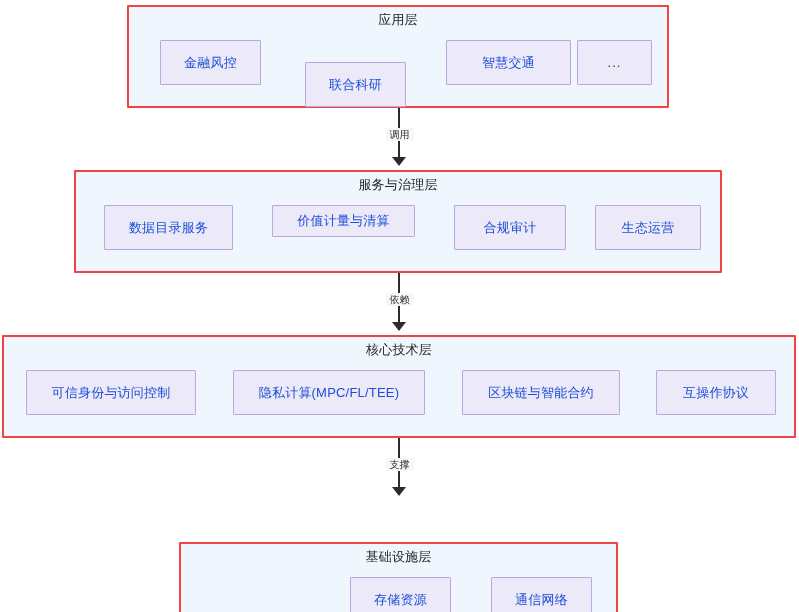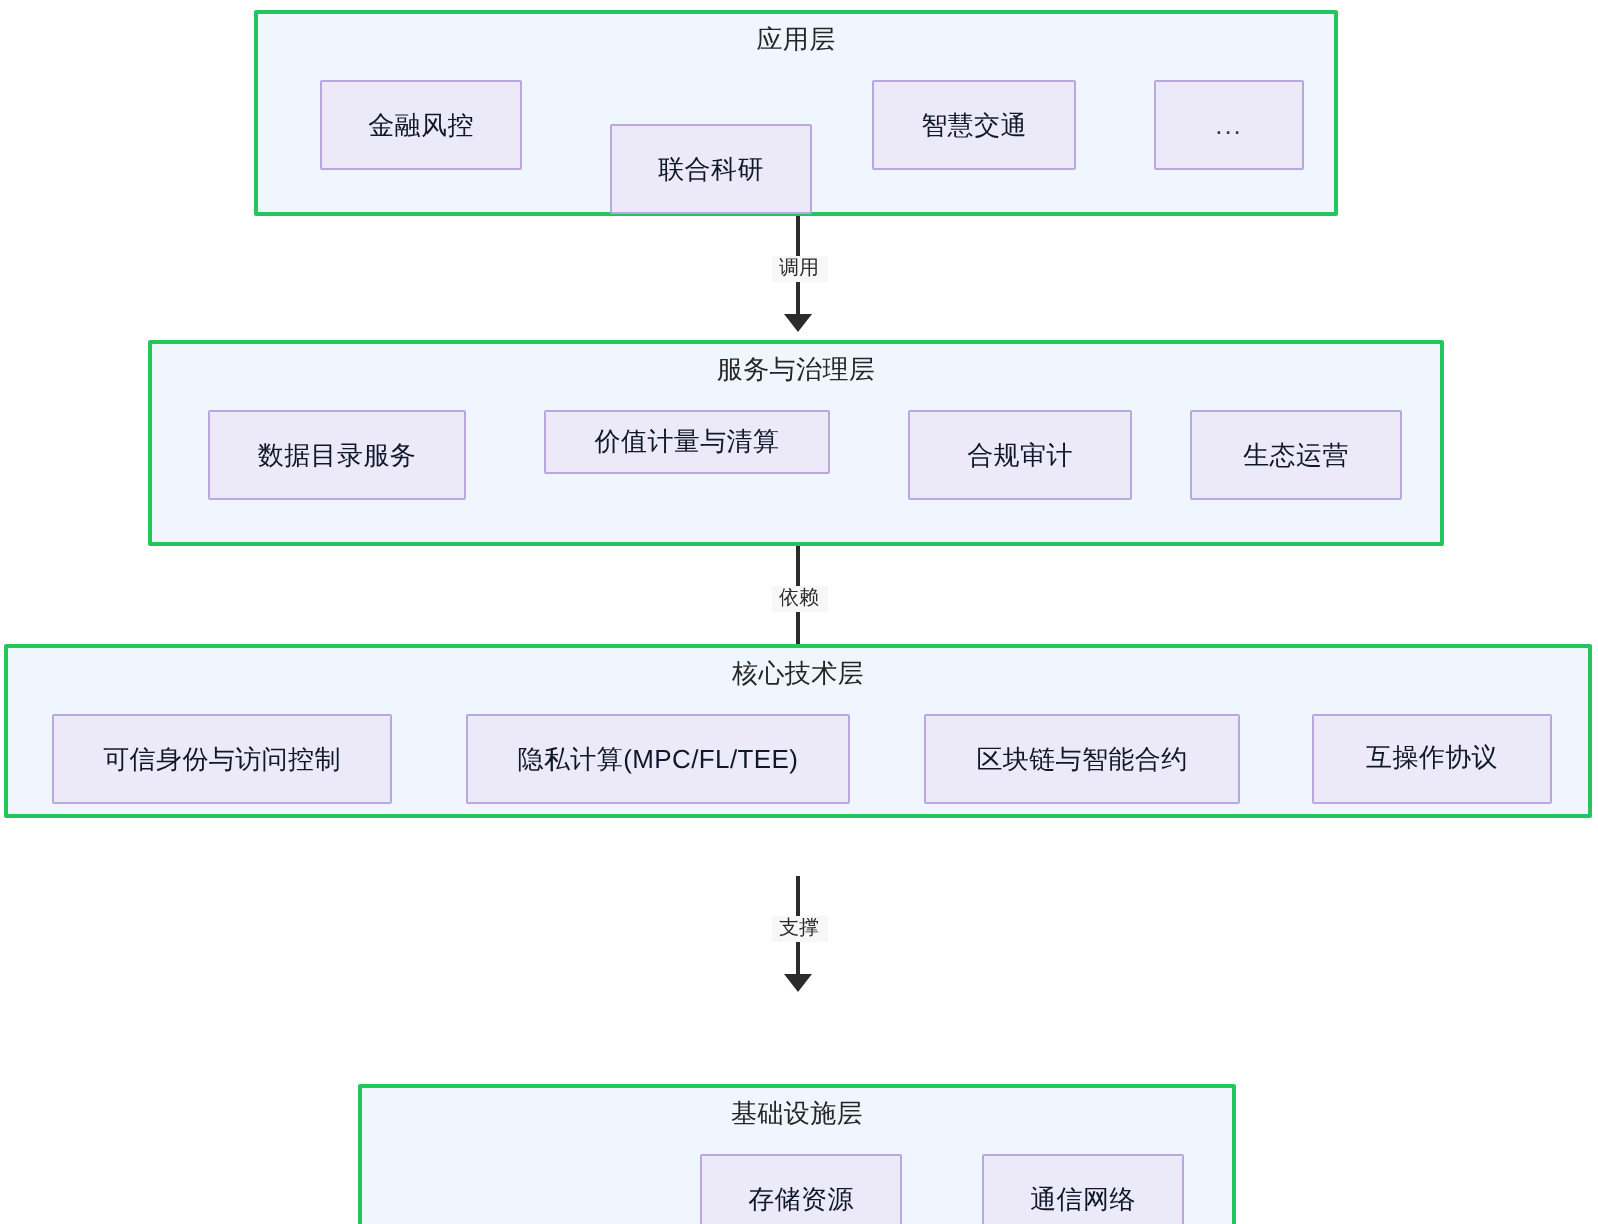--- a/index.html
+++ b/index.html
@@ -20,21 +20,21 @@
     top: 0;
     width: 799px;
     height: 612px;
   }
 
   
   .layer {
     position: absolute;
     box-sizing: border-box;
     background: #eff6fd;
-    border: 2px solid #22c55e;
+    border: 2px solid #ef4444;
     border-radius: 1px;
   }
   .layer-title {
     position: absolute;
     top: 5px;
     left: 0;
     right: 0;
     text-align: center;
     font-size: 13px;
     color: #262626;
@@ -48,21 +48,21 @@
     position: absolute;
     box-sizing: border-box;
     background: #ece9f8;
     border: 1.6px solid #b9a7de;
     border-radius: 1px;
     display: flex;
     align-items: center;
     justify-content: center;
     text-align: center;
     font-size: 13px;
-    color: #0f172a;
+    color: #1d4ed8;
     line-height: 16px;
     white-space: nowrap;
     letter-spacing: 0.2px;
   }
   .node.ellipsis {
     color: #3a3a3a;
     font-size: 13px;
     letter-spacing: 1px;
   }
 
@@ -101,48 +101,48 @@
 </head>
 <body>
 
 <div id="diagram">
 
   <div class="layer" style="left:127px; top:5px; width:542px; height:103px;">
     <div class="layer-title">应用层</div>
 
     <div class="node" style="left:31px; top:33px; width:101px; height:45px;">金融风控</div>
     <div class="node" style="left:176px; top:33px; width:101px; height:45px;margin-top:22px;">联合科研</div>
-    <div class="node" style="left:307px; top:33px; width:102px; height:45px;">智慧交通</div>
+    <div class="node" style="left:317px; top:33px; width:125px; height:45px;">智慧交通</div>
     <div class="node ellipsis" style="left:448px; top:33px; width:75px; height:45px;">...</div>
   </div>
 
   <div class="connector" style="top:108px; height:52px;"></div>
   <div class="arrowhead" style="top:157px;"></div>
   <div class="connector-label" style="top:127px;"><span>调用</span></div>
 
   <div class="layer" style="left:74px; top:170px; width:648px; height:103px;">
     <div class="layer-title">服务与治理层</div>
 
     <div class="node" style="left:28px; top:33px; width:129px; height:45px;">数据目录服务</div>
     <div class="node" style="left:196px; top:33px; width:143px; height:32px;">价值计量与清算</div>
     <div class="node" style="left:378px; top:33px; width:112px; height:45px;">合规审计</div>
     <div class="node" style="left:519px; top:33px; width:106px; height:45px;">生态运营</div>
   </div>
 
   <div class="connector" style="top:273px; height:52px;"></div>
   <div class="arrowhead" style="top:322px;"></div>
   <div class="connector-label" style="top:292px;"><span>依赖</span></div>
 
-  <div class="layer" style="left:2px; top:322px; width:794px; height:87px;">
+  <div class="layer" style="left:2px; top:335px; width:794px; height:103px;">
     <div class="layer-title">核心技术层</div>
 
     <div class="node" style="left:22px; top:33px; width:170px; height:45px;font-family:Liberation Serif, serif;">可信身份与访问控制</div>
     <div class="node" style="left:229px; top:33px; width:192px; height:45px;">隐私计算(MPC/FL/TEE)</div>
     <div class="node" style="left:458px; top:33px; width:158px; height:45px;">区块链与智能合约</div>
-    <div class="node" style="left:652px; top:33px; width:120px; height:45px;font-family:Liberation Mono, monospace;">互操作协议</div>
+    <div class="node" style="left:652px; top:33px; width:120px; height:45px;">互操作协议</div>
   </div>
 
   <div class="connector" style="top:438px; height:52px;"></div>
   <div class="arrowhead" style="top:487px;"></div>
   <div class="connector-label" style="top:457px;"><span>支撑</span></div>
 
   <div class="layer" style="left:179px; top:500px; width:439px; height:103px;margin-top:42px;">
     <div class="layer-title">基础设施层</div>
 
     <div class="node" style="left:169px; top:33px; width:101px; height:45px;">存储资源</div>

